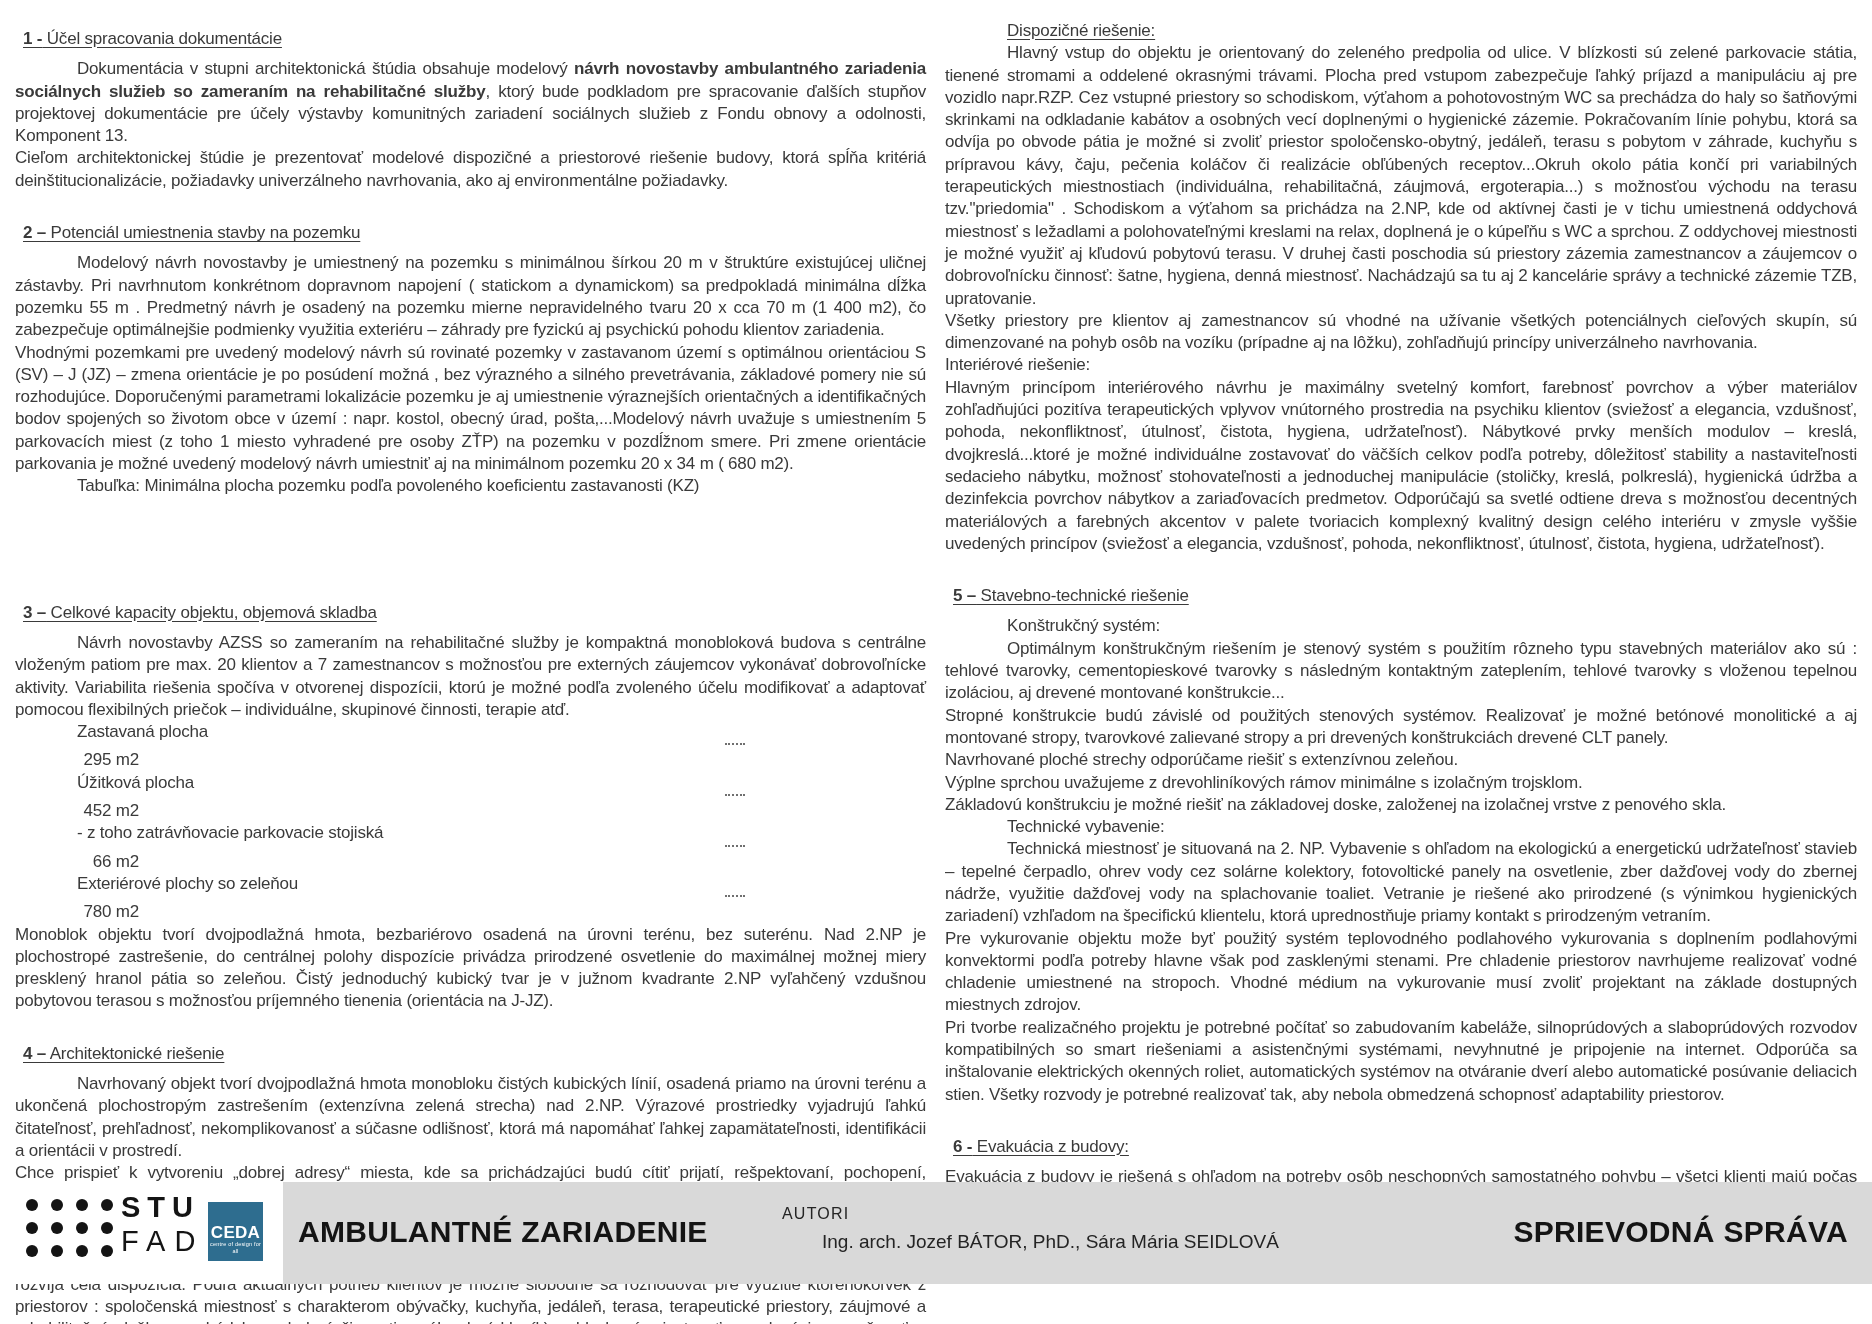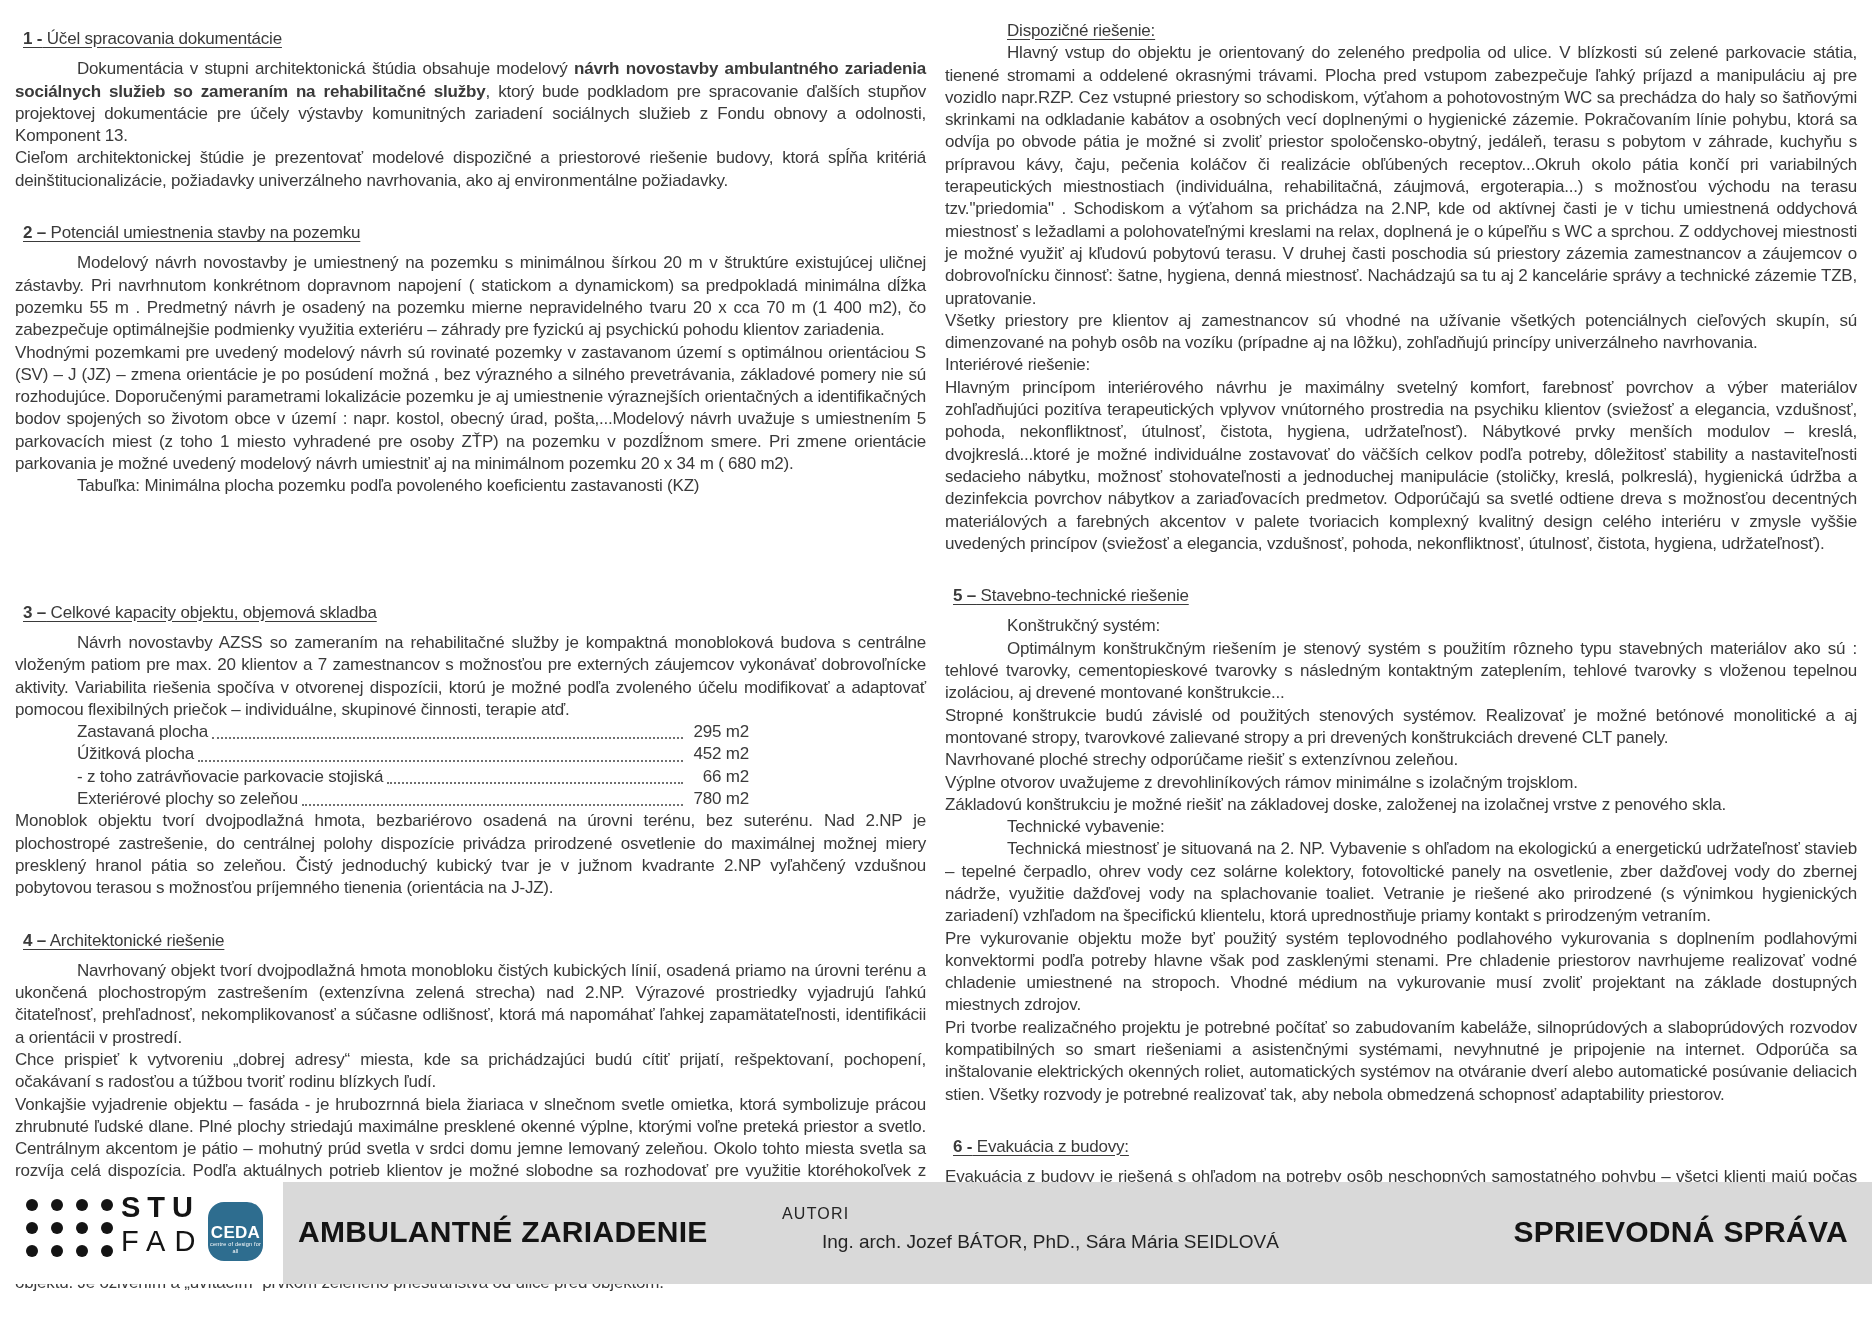--- a/index.html
+++ b/index.html
@@ -11,21 +11,21 @@
   .col{position:absolute;top:20px;font-size:17px;line-height:22.3px;text-align:justify;letter-spacing:-0.2px;}
   #left-col{left:15px;width:911px;}
   #right-col{left:945px;width:912px;}
   .para{margin:0;}
   .find{text-indent:62px;}
   .h{margin:8px;text-decoration:underline;text-underline-offset:3px;}
   .h .hp{font-weight:bold;}
   .sub{margin:0;}
   .sub.ind{margin-left:62px;}
   .sub.ul{text-decoration:underline;text-underline-offset:3px;}
-  .dotrow{display:flex;align-items:flex-start;width:672px;margin-left:62px;}
+  .dotrow{display:flex;align-items:flex-start;width:672px;margin-left:62px;flex-direction:column;}
   .dlabel{white-space:nowrap;}
   .leader{flex:1;border-bottom:2px dotted #6f6f6f;margin:0 4px;align-self:flex-end;margin-bottom:4px;min-width:20px;}
   .dval{white-space:nowrap;min-width:62px;text-align:right;}
   .gapblock{width:100%;}
   
   .sep{
     position:absolute;left:0;top:1206px;width:1872px;height:9px;
     background-image:radial-gradient(circle at 4.5px 4.5px,#1d1d1d 2.3px,transparent 2.9px);
     background-size:13px 9px;background-repeat:repeat-x;
   }
@@ -92,21 +92,21 @@
     <p class="para find"><span>Hlavný vstup do objektu je orientovaný do zeleného predpolia od ulice. V blízkosti sú zelené parkovacie státia, tienené stromami a oddelené okrasnými trávami. Plocha pred vstupom zabezpečuje ľahký príjazd a manipuláciu aj pre vozidlo  napr.RZP. Cez vstupné priestory so schodiskom, výťahom a pohotovostným WC sa prechádza do haly so šatňovými skrinkami na odkladanie kabátov a osobných vecí doplnenými o hygienické zázemie. Pokračovaním línie pohybu, ktorá sa odvíja po obvode pátia je možné si zvoliť priestor spoločensko-obytný, jedáleň, terasu s pobytom v záhrade, kuchyňu s prípravou kávy, čaju, pečenia koláčov či realizácie obľúbených receptov...Okruh okolo pátia končí pri variabilných terapeutických miestnostiach (individuálna, rehabilitačná, záujmová, ergoterapia...) s možnosťou východu na terasu tzv."priedomia" . Schodiskom a výťahom sa prichádza na 2.NP, kde od aktívnej časti je v tichu umiestnená oddychová miestnosť s ležadlami a polohovateľnými kreslami na relax, doplnená je o kúpeľňu s WC a sprchou. Z oddychovej miestnosti je možné využiť aj kľudovú pobytovú terasu. V druhej časti poschodia sú priestory zázemia zamestnancov a záujemcov o dobrovoľnícku činnosť: šatne, hygiena, denná miestnosť. Nachádzajú sa tu aj 2 kancelárie správy a technické zázemie TZB, upratovanie.</span></p>
     <p class="para"><span>Všetky priestory pre klientov aj zamestnancov sú vhodné na užívanie všetkých potenciálnych cieľových skupín, sú dimenzované na pohyb osôb na vozíku (prípadne aj na lôžku), zohľadňujú princípy univerzálneho navrhovania.</span></p>
     <div class="sub">Interiérové riešenie:</div>
     <p class="para"><span>Hlavným princípom interiérového návrhu je maximálny svetelný komfort, farebnosť povrchov a výber materiálov zohľadňujúci pozitíva terapeutických vplyvov vnútorného prostredia na psychiku klientov (sviežosť a elegancia, vzdušnosť, pohoda, nekonfliktnosť, útulnosť, čistota, hygiena, udržateľnosť). Nábytkové prvky menších modulov – kreslá, dvojkreslá...ktoré je možné individuálne zostavovať do väčších celkov podľa potreby, dôležitosť stability a nastaviteľnosti sedacieho nábytku, možnosť stohovateľnosti a jednoduchej manipulácie (stoličky, kreslá, polkreslá), hygienická údržba  a dezinfekcia povrchov nábytkov a zariaďovacích predmetov. Odporúčajú sa svetlé odtiene dreva s možnosťou decentných materiálových a farebných akcentov v palete tvoriacich komplexný kvalitný design celého interiéru v zmysle vyššie uvedených princípov (sviežosť a elegancia, vzdušnosť, pohoda, nekonfliktnosť, útulnosť, čistota, hygiena, udržateľnosť).</span></p>
     <div class="gapblock" style="height: 22px;"></div>
     <div class="h"><span class="hp">5 –</span> Stavebno-technické riešenie</div>
     <div class="sub ind">Konštrukčný systém:</div>
     <p class="para find"><span>Optimálnym konštrukčným riešením je stenový systém s použitím rôzneho typu stavebných materiálov ako sú : tehlové tvarovky, cementopieskové tvarovky s následným kontaktným zateplením, tehlové tvarovky s vloženou tepelnou izoláciou,  aj drevené montované konštrukcie...</span></p>
     <p class="para"><span>Stropné konštrukcie budú závislé od použitých stenových systémov. Realizovať je možné betónové monolitické a aj montované stropy, tvarovkové zalievané stropy a pri drevených konštrukciách drevené CLT panely.</span></p>
     <p class="para"><span>Navrhované ploché strechy odporúčame riešiť s extenzívnou zeleňou.</span></p>
-    <p class="para"><span>Výplne otvorov uvažujeme z drevohliníkových rámov minimálne s izolačným trojsklom.</span></p>
+    <p class="para"><span>Výplne sprchou uvažujeme z drevohliníkových rámov minimálne s izolačným trojsklom.</span></p>
     <p class="para"><span>Základovú konštrukciu je možné riešiť na základovej doske, založenej na izolačnej vrstve z penového skla.</span></p>
     <div class="sub ind">Technické vybavenie:</div>
     <p class="para find"><span>Technická miestnosť je situovaná na 2. NP. Vybavenie s ohľadom na ekologickú a energetickú udržateľnosť stavieb – tepelné čerpadlo,  ohrev vody cez solárne kolektory, fotovoltické panely na osvetlenie, zber dažďovej vody do zbernej nádrže, využitie dažďovej vody na splachovanie toaliet. Vetranie je riešené ako prirodzené (s výnimkou hygienických zariadení) vzhľadom na špecifickú klientelu, ktorá uprednostňuje priamy kontakt s prirodzeným vetraním.</span></p>
     <p class="para"><span>Pre vykurovanie objektu može byť použitý systém teplovodného podlahového vykurovania s doplnením podlahovými konvektormi podľa potreby hlavne však pod zasklenými stenami. Pre chladenie priestorov navrhujeme realizovať vodné chladenie umiestnené na stropoch. Vhodné médium na vykurovanie musí zvoliť projektant na základe dostupných miestnych zdrojov.</span></p>
     <p class="para"><span>Pri tvorbe realizačného projektu je potrebné počítať so zabudovaním kabeláže, silnoprúdových a slaboprúdových rozvodov kompatibilných so smart riešeniami a asistenčnými systémami, nevyhnutné je pripojenie na internet. Odporúča sa inštalovanie elektrických okenných roliet, automatických systémov na otváranie dverí alebo automatické posúvanie deliacich stien. Všetky rozvody je potrebné realizovať tak, aby nebola obmedzená schopnosť adaptability priestorov.</span></p>
     <div class="gapblock" style="height: 22px;"></div>
     <div class="h"><span class="hp">6 -</span> Evakuácia z budovy:</div>
     <p class="para"><span>Evakuácia z budovy je riešená s ohľadom na potreby osôb neschopných samostatného pohybu – všetci klienti majú počas dňa aktivity na 1.NP, z ktorého je možný únik priamo do exteriéru cez únikové východy. Na 2. NP sú pre klientov oddychové priestory dimenzované pre najviac 5 (10) ležadiel, polohovateľných kresiel. Schodisko je tvorené ako uzavretá úniková trasa triedy B, evakuácia je možná  pomocou evakuačného výťahu.</span></p>
   </div>
 
@@ -124,21 +124,21 @@
         <i></i>
         <i></i>
         <i></i>
         <i></i>
         <i></i>
         <i></i>
         <i></i>
     </div>
     <div class="stu">STU</div>
     <div class="fad">FAD</div>
-    <div class="ceda" style="background: rgb(46, 109, 143); border-radius: 16px;">
+    <div class="ceda" style="background: rgb(46, 109, 143);">
       <div class="ceda-t">CEDA</div>
       <div class="ceda-s">centre of design for all</div>
     </div>
   </div>
   <div class="ftitle">AMBULANTNÉ ZARIADENIE</div>
   <div class="autori-label">AUTORI</div>
   <div class="authors">Ing. arch. Jozef BÁTOR, PhD., Sára Mária SEIDLOVÁ</div>
   <div class="doctype">SPRIEVODNÁ SPRÁVA</div>
 </div>
 

